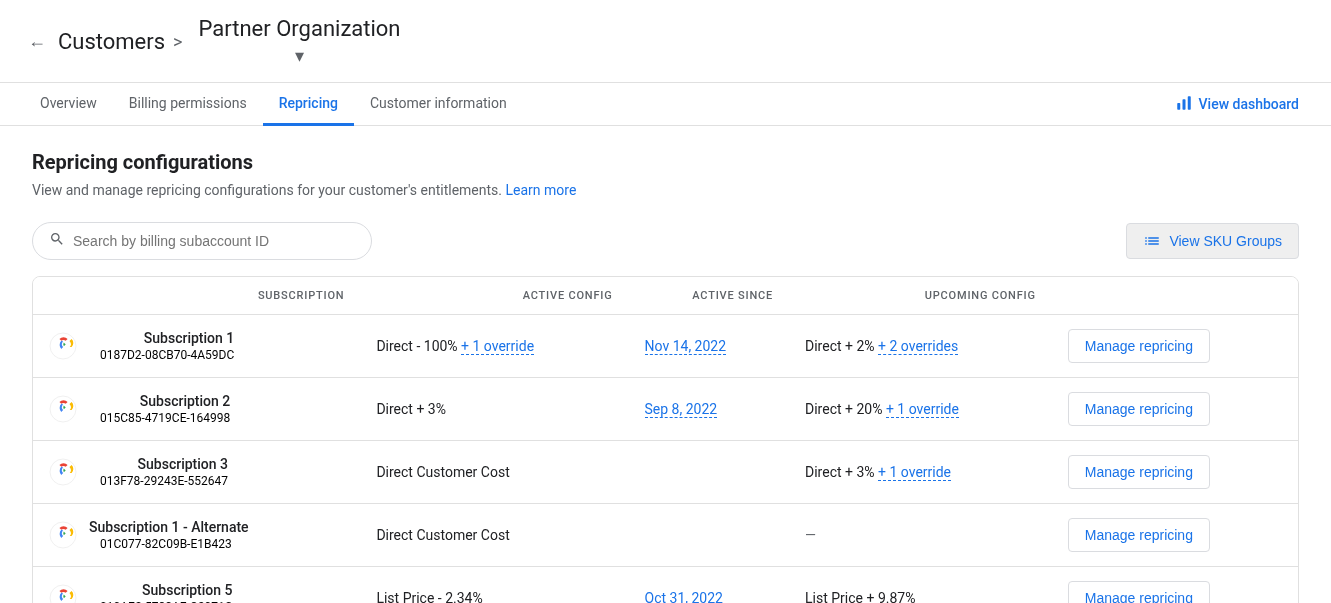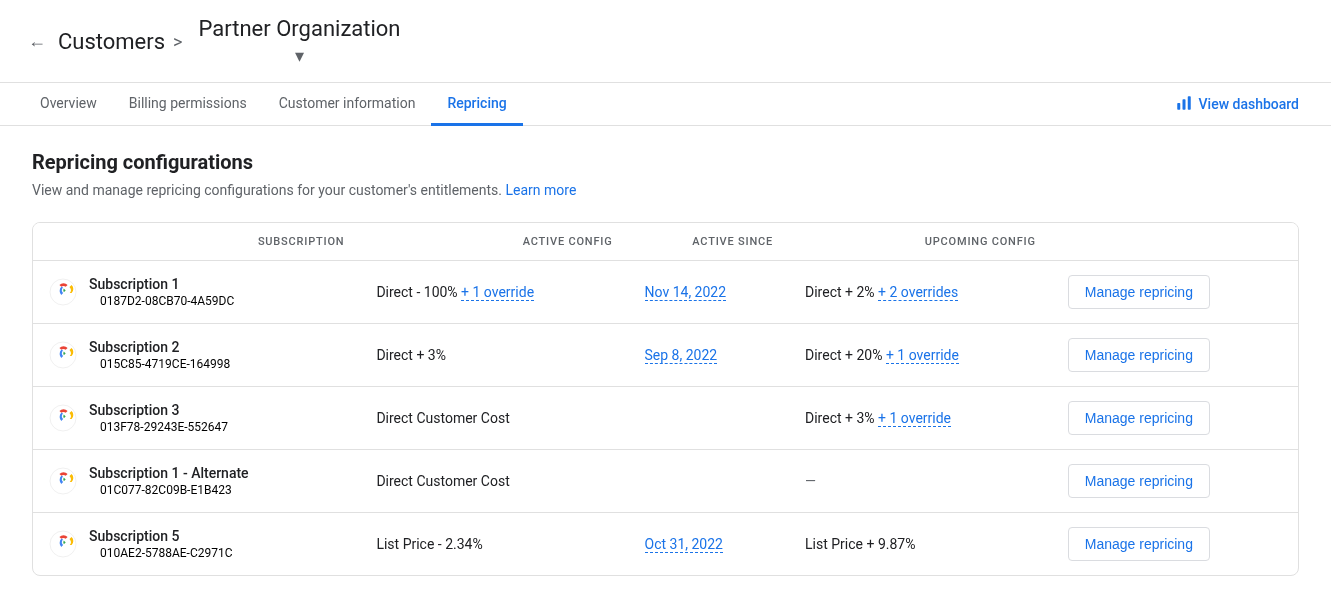--- a/index.html
+++ b/index.html
@@ -177,20 +177,21 @@
     }
     .google-icon {
       width: 28px;
       height: 28px;
       flex-shrink: 0;
     }
     .sub-name {
       font-weight: 500;
       color: #202124;
       font-size: 14px;
+      text-align: right;
     }
     .sub-id {
       font-size: 12px;
       color: #000000;
       margin-top: 2px;
       margin-left: 11px;
     }
 
     .link-blue {
       color: #1a73e8;
@@ -231,42 +232,58 @@
   <span class="breadcrumb-sep">&gt;</span>
   <div class="org-dropdown">
     <span>Partner Organization</span>
     <span class="dropdown-arrow">▾</span>
   </div>
 </div>
 
 <div class="tabs">
   <div class="tab">Overview</div>
   <div class="tab">Billing permissions</div>
+  <div class="tab active">Repricing</div>
   <div class="tab">Customer information</div>
-  <div class="tab active">Repricing</div>
   <div class="tabs-right">
     <span class="chart-icon">
       <svg width="18" height="18" viewBox="0 0 24 24" fill="#1a73e8">
         <rect x="3" y="12" width="4" height="9" rx="1"></rect>
         <rect x="10" y="7" width="4" height="14" rx="1"></rect>
         <rect x="17" y="3" width="4" height="18" rx="1"></rect>
       </svg>
     </span>
     <span>View dashboard</span>
   </div>
 </div>
 
 <div class="main">
   <h1 class="page-title">Repricing configurations</h1>
   <p class="page-desc">
     <span>View and manage repricing configurations for your customer's entitlements.</span>
     <span> </span>
     <a class="learn-more">Learn more</a>
   </p>
 
+  <div class="search-row">
+    <div class="search-box">
+      <span class="search-icon">
+        <svg width="16" height="16" viewBox="0 0 24 24" fill="#5f6368">
+          <path d="M15.5 14h-.79l-.28-.27A6.47 6.47 0 0 0 16 9.5 6.5 6.5 0 1 0 9.5 16c1.61 0 3.09-.59 4.23-1.57l.27.28v.79l5 4.99L20.49 19l-4.99-5zm-6 0C7.01 14 5 11.99 5 9.5S7.01 5 9.5 5 14 7.01 14 9.5 11.99 14 9.5 14z"></path>
+        </svg>
+      </span>
+      <input class="search-input" type="text" placeholder="Search by billing subaccount ID" style="">
+    </div>
+    <button class="sku-groups-btn">
+      <svg width="18" height="18" viewBox="0 0 24 24" fill="#1a73e8">
+        <path d="M3 13h2v-2H3v2zm0 4h2v-2H3v2zm0-8h2V7H3v2zm4 4h14v-2H7v2zm0 4h14v-2H7v2zM7 7v2h14V7H7z"></path>
+      </svg>
+      <span>View SKU Groups</span>
+    </button>
+  </div>
 
   <div class="table-container">
     <table>
       <thead>
         <tr>
           <th>SUBSCRIPTION</th>
           <th>ACTIVE CONFIG</th>
           <th>ACTIVE SINCE</th>
           <th>UPCOMING CONFIG</th>
           <th></th>

